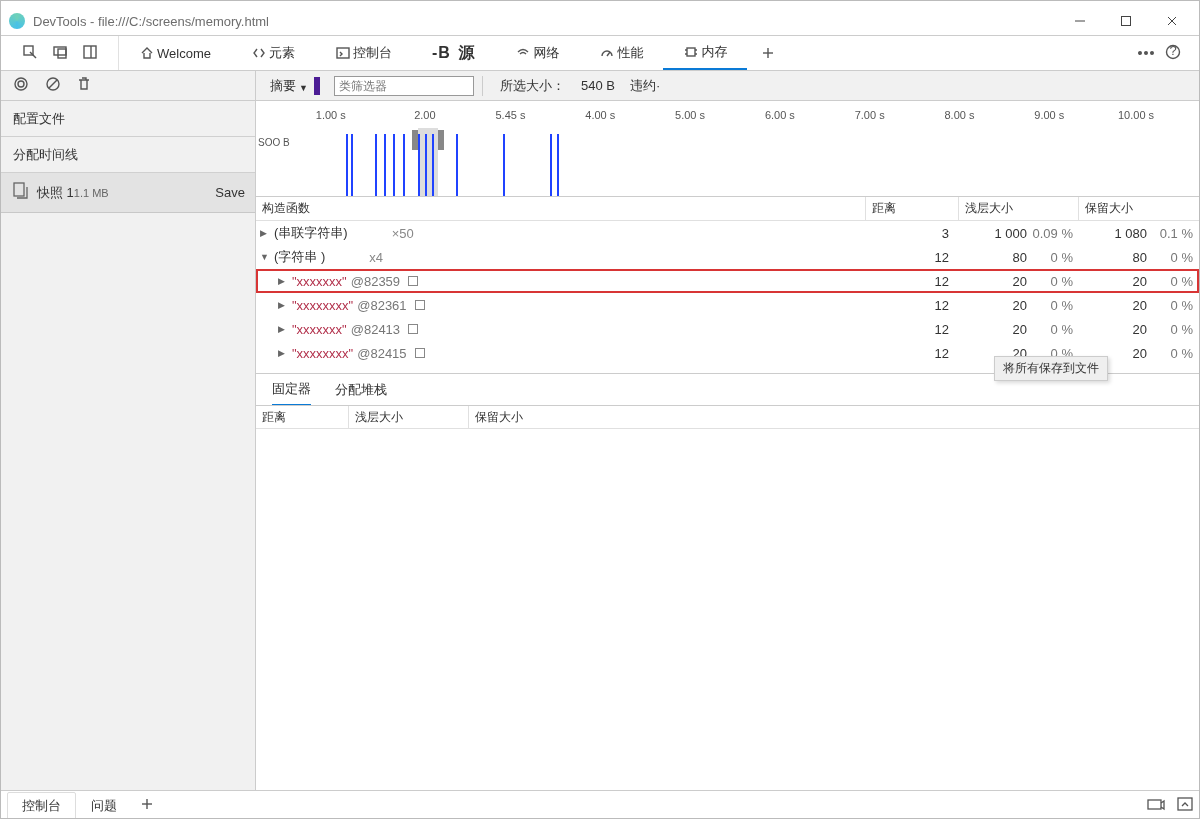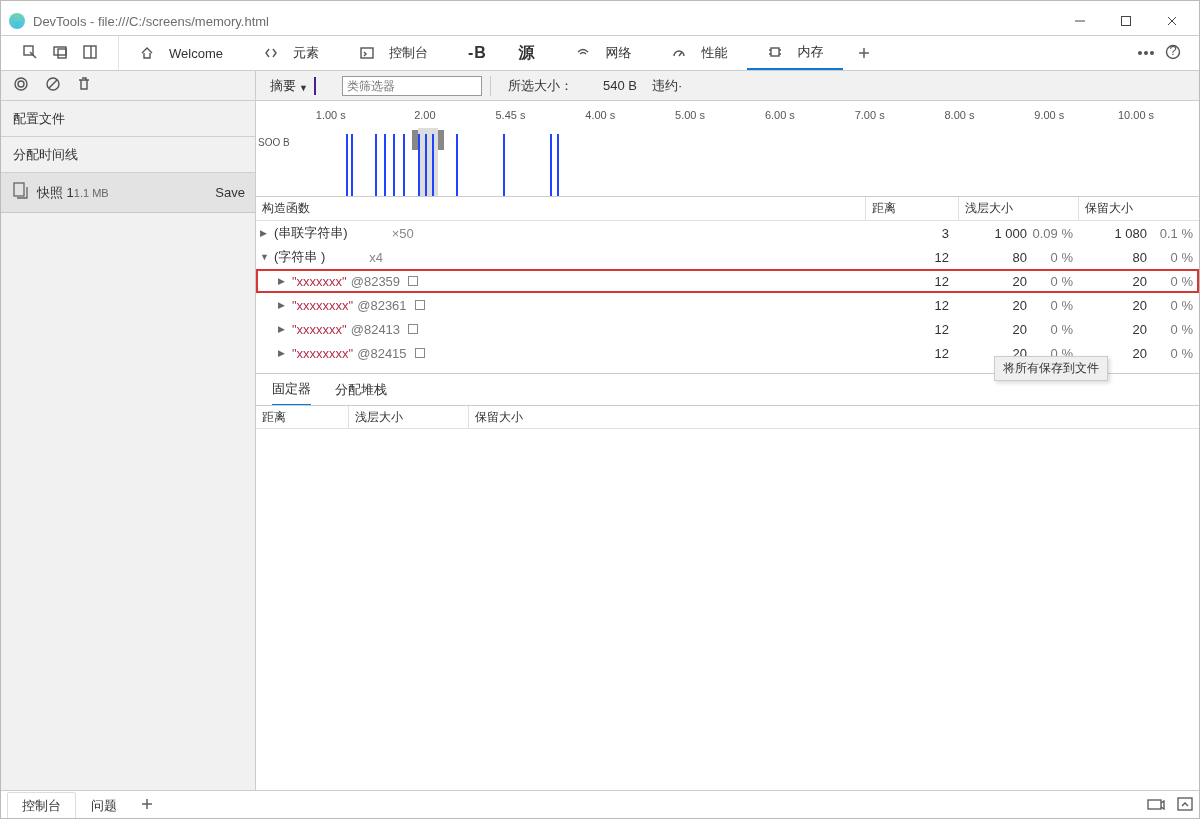--- a/index.html
+++ b/index.html
@@ -7,38 +7,38 @@
 
 .titlebar{height:34px;display:flex;align-items:center;padding:6px 4px 0 8px;background:#fff}
 .app-icon{width:16px;height:16px;border-radius:50%;background:conic-gradient(#6fd1b8,#47c1e8,#6fd1b8);margin-right:8px}
 .title-text{color:#6d6d6d;font-size:13px;flex:1}
 .win-btn{width:46px;height:32px;display:flex;align-items:center;justify-content:center;color:#555;}
 .win-btn svg{stroke:#444;fill:none;stroke-width:1}
 
 .tabbar{height:36px;border-top:1px solid #ccc;border-bottom:1px solid #ccc;display:flex;align-items:stretch;background:#fff}
 .tb-left{width:118px;border-right:1px solid #e1e1e1;display:flex;align-items:center;justify-content:center;gap:14px}
 .tb-left svg,.more-box svg{stroke:#555;fill:none;stroke-width:1.4}
-.tab{display:flex;align-items:center;gap:14px;padding:0 20px;color:#444;position:relative;cursor:pointer}
+.tab{display:flex;align-items:center;gap:2px;padding:0 20px;color:#444;position:relative;cursor:pointer}
 .tab.active{border-bottom:2px solid #0a7ad6;color:#222}
 .tab .ico{width:16px;height:16px;display:flex;align-items:center;justify-content:center}
 .tab .ico svg{stroke:#555;fill:none;stroke-width:1.4}
 .tab-src{font-weight:bold;font-size:16px;letter-spacing:1px}
 .more-box{margin-left:auto;display:flex;align-items:center;gap:10px;padding:0 18px}
 .more-box .dot{width:18px;height:18px;display:flex;align-items:center;justify-content:center}
 
 .filterbar{height:30px;border-bottom:1px solid #ccc;display:flex;align-items:stretch}
 .fb-left{width:255px;background:#f1f1f1;display:flex;align-items:center;gap:16px;padding:0 12px;border-right:1px solid #ccc}
 .fb-left svg{stroke:#555;fill:none;stroke-width:1.4}
 .fb-right{flex:1;background:#f1f1f1;display:flex;align-items:center;gap:6px;padding:0 8px}
 .fb-right select,.fb-right .selbox{background:#f1f1f1;border:none;height:22px;padding:0 18px 0 6px;appearance:none;position:relative}
-.selwrap{position:relative;display:inline-block;border-right:2px solid #4c1d95;margin-right:20px}
+.selwrap{position:relative;display:inline-block;border-right:6px solid #4c1d95;margin-right:8px}
 .selwrap:after{content:"▼";font-size:9px;position:absolute;right:6px;top:6px;color:#333}
 .classinput{background:#fff;border:1px solid #999;height:20px;padding:0 4px;width:140px;font-size:12px}
 .szlab{margin-left:9px;color:#333}
-.szval{margin-left:24px}
+.szval{margin-left:10px}
 
 .main{display:flex;height:calc(819px - 34px - 36px - 30px - 30px)}
 .sidebar{width:255px;background:#f1f1f1;border-right:1px solid #ccc;display:flex;flex-direction:column}
 .sb-item{height:36px;display:flex;align-items:center;padding:0 12px;border-bottom:1px solid #d0d0d0;color:#333;cursor:pointer}
 .sb-snap{height:40px;background:#e3e3e3;border-bottom:1px solid #c8c8c8;display:flex;align-items:center;padding:0 10px;gap:8px}
 .sb-snap .snapico svg{stroke:#666;fill:none;stroke-width:1.3}
 .sb-snap .col{display:flex;flex-direction:row;line-height:14px}
 .sb-snap .sz{font-size:11px;color:#666}
 .sb-snap .save{margin-left:auto;color:#333;font-size:13px}
 .content{flex:1;display:flex;flex-direction:column}

